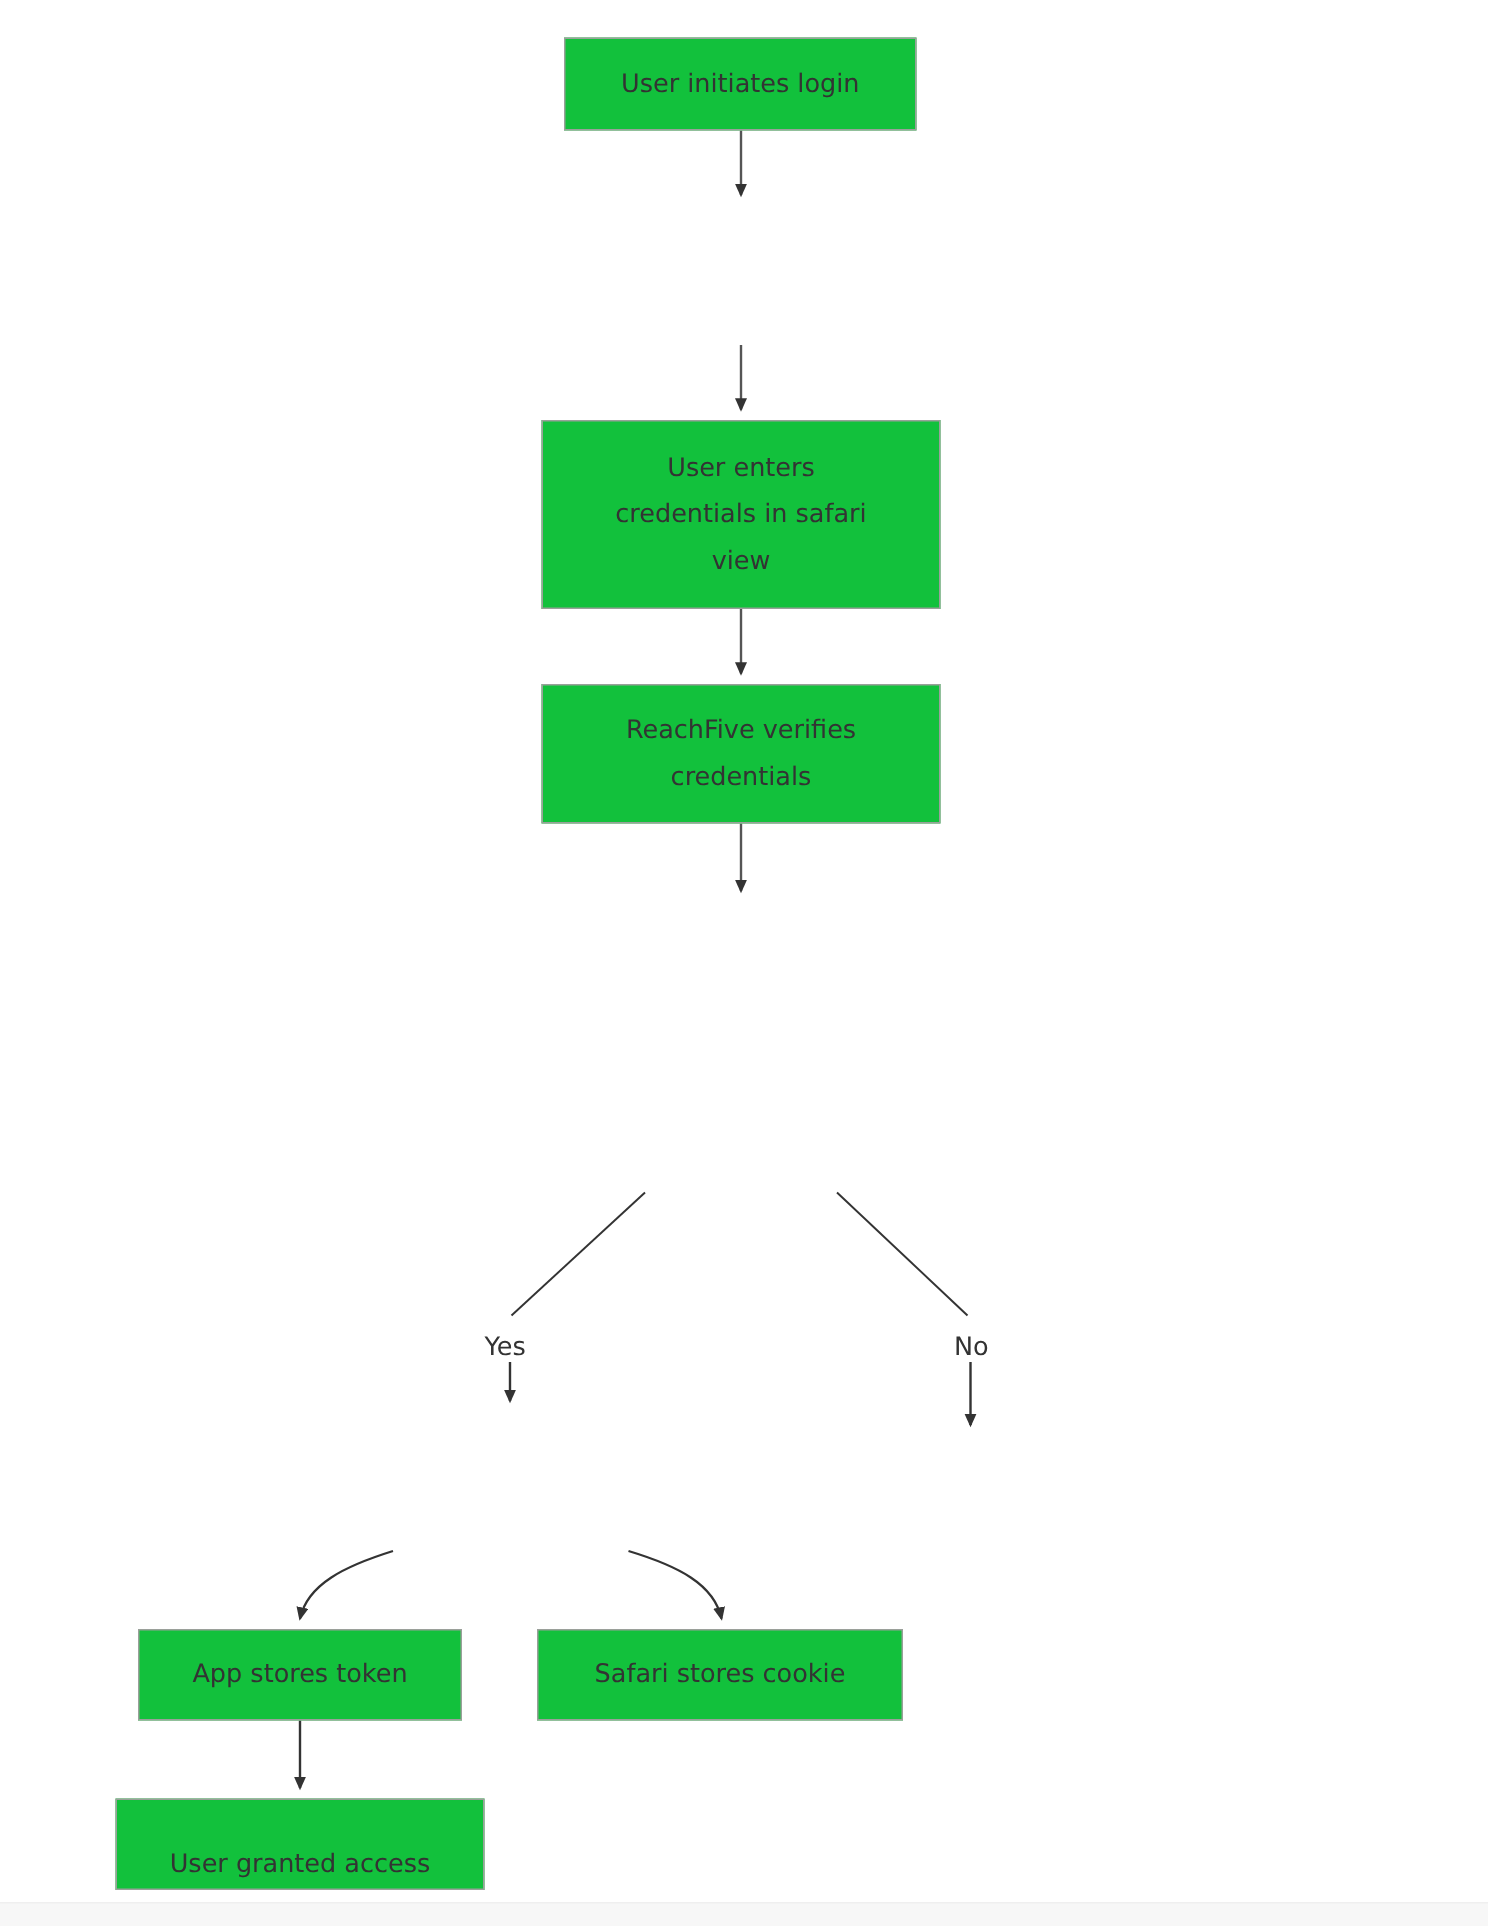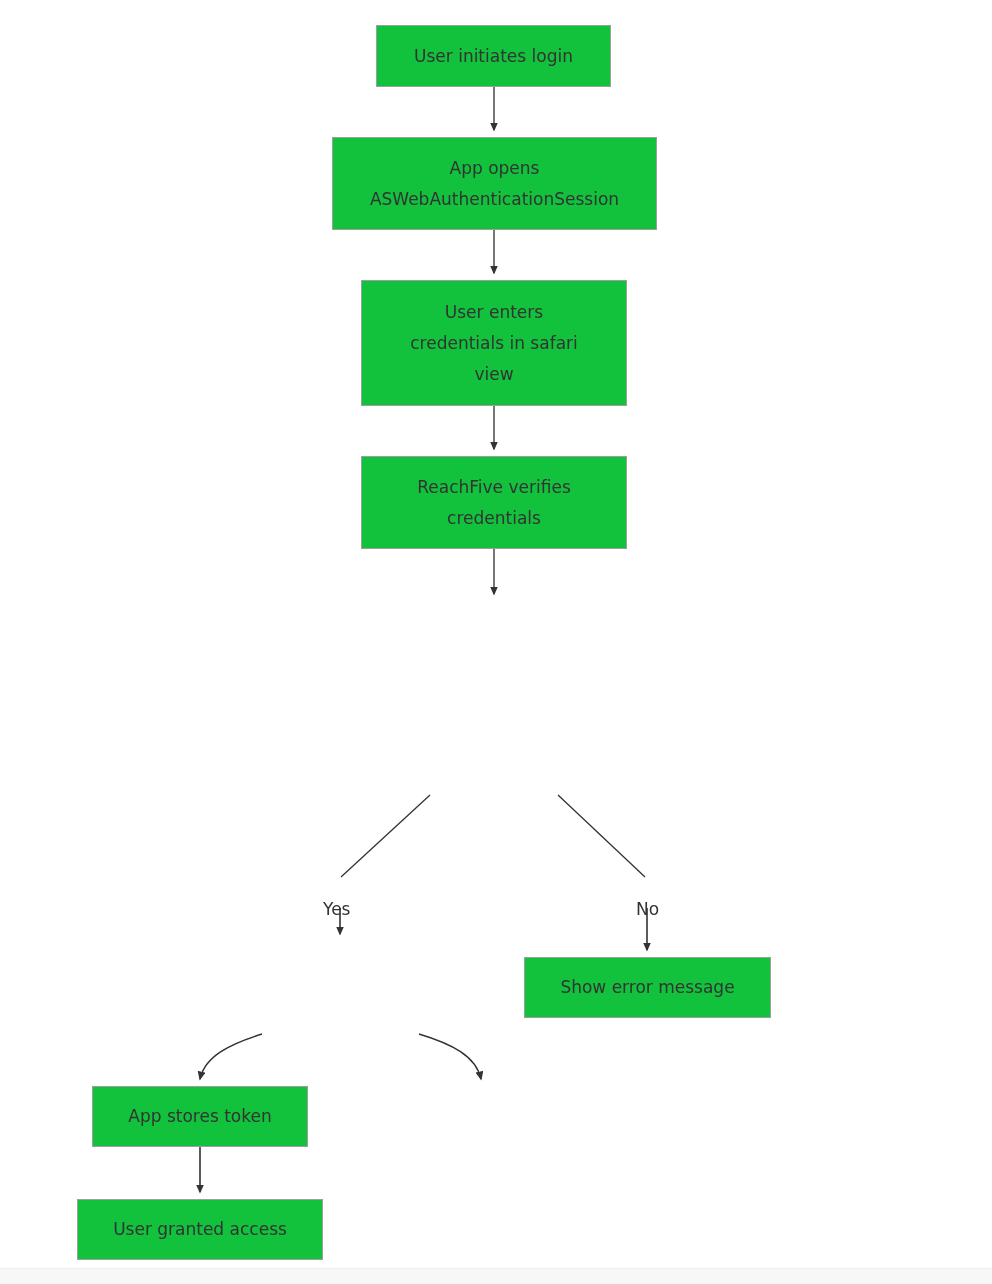--- a/index.html
+++ b/index.html
@@ -92,21 +92,20 @@
     text-align: center;
     white-space: nowrap;
   }
   .edge-label {
     position: absolute;
     color: #333333;
     font-size: 17px;
     line-height: 20px;
     background: transparent;
     white-space: nowrap;
-    margin-top: 11px;
   }
 </style>
 </head>
 <body>
 
 <div id="flow-canvas">
 
   <svg id="edges" viewBox="0 0 992 1284">
     <defs>
       <marker id="arrow" markerWidth="10" markerHeight="10" refX="7.5" refY="4" orient="auto" markerUnits="userSpaceOnUse">
@@ -132,48 +131,44 @@
 
     <path d="M419,1034 C452,1044 476,1056 481,1079" stroke="#333333" stroke-width="1.5" fill="none" marker-end="url(#arrow)"></path>
 
     <path d="M200,1147 L200,1192" stroke="#333333" stroke-width="1.6" fill="none" marker-end="url(#arrow)"></path>
   </svg>
 
   <div class="node" style="left:376px; top:25px; width:235px; height:62px;">
     <span class="node-label">User initiates login</span>
   </div>
 
-  <div class="node" style="left:332px; top:137px; width:325px; height:93px;">
-    <span class="node-label">App opens
-ASWebAuthenticationSession</span>
-  </div>
 
   <div class="node" style="left:361px; top:280px; width:266px; height:126px;">
     <span class="node-label">User enters
 credentials in safari
 view</span>
   </div>
 
   <div class="node" style="left:361px; top:456px; width:266px; height:93px;">
     <span class="node-label">ReachFive verifies
 credentials</span>
   </div>
 
 
 
-  <div class="node" style="left:524px; top:957px; width:247px; height:61px;">
-    <span class="node-label">Show error message</span>
-  </div>
 
   <div class="node" style="left:92px; top:1086px; width:216px; height:61px;text-align:center;">
     <span class="node-label">App stores token</span>
   </div>
 
+  <div class="node" style="left:358px; top:1086px; width:244px; height:61px;">
+    <span class="node-label">Safari stores cookie</span>
+  </div>
 
-  <div class="node" style="left:77px; top:1199px; width:246px; height:61px;">
+  <div class="node" style="left:77px; top:1199px; width:246px; height:61px;align-items:flex-end;">
     <span class="node-label">User granted access</span>
   </div>
 
   <div class="edge-label" style="left:323px; top:888px;">Yes</div>
 
   <div class="edge-label" style="left:636px; top:888px;">No</div>
 
   <div class="page-footer-strip"></div>
 </div>
 

